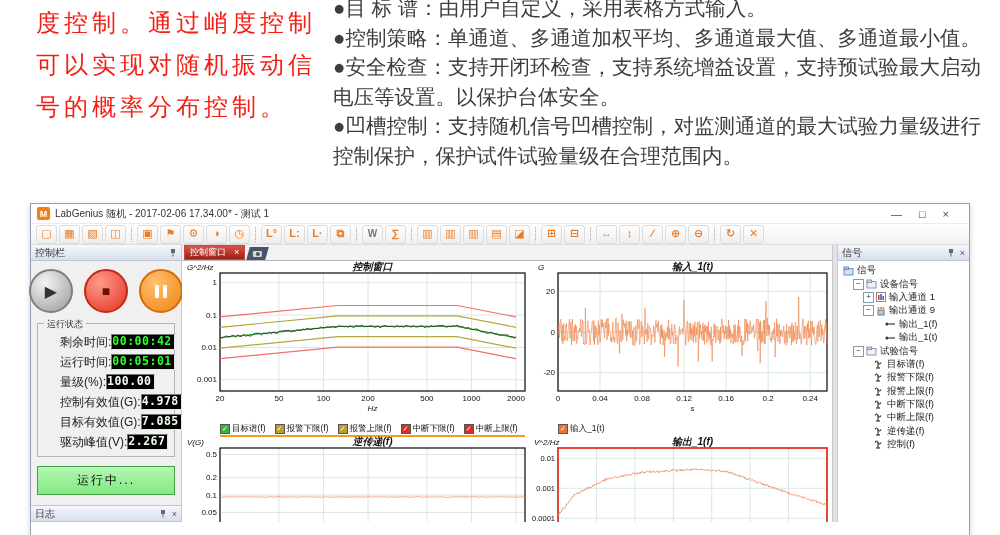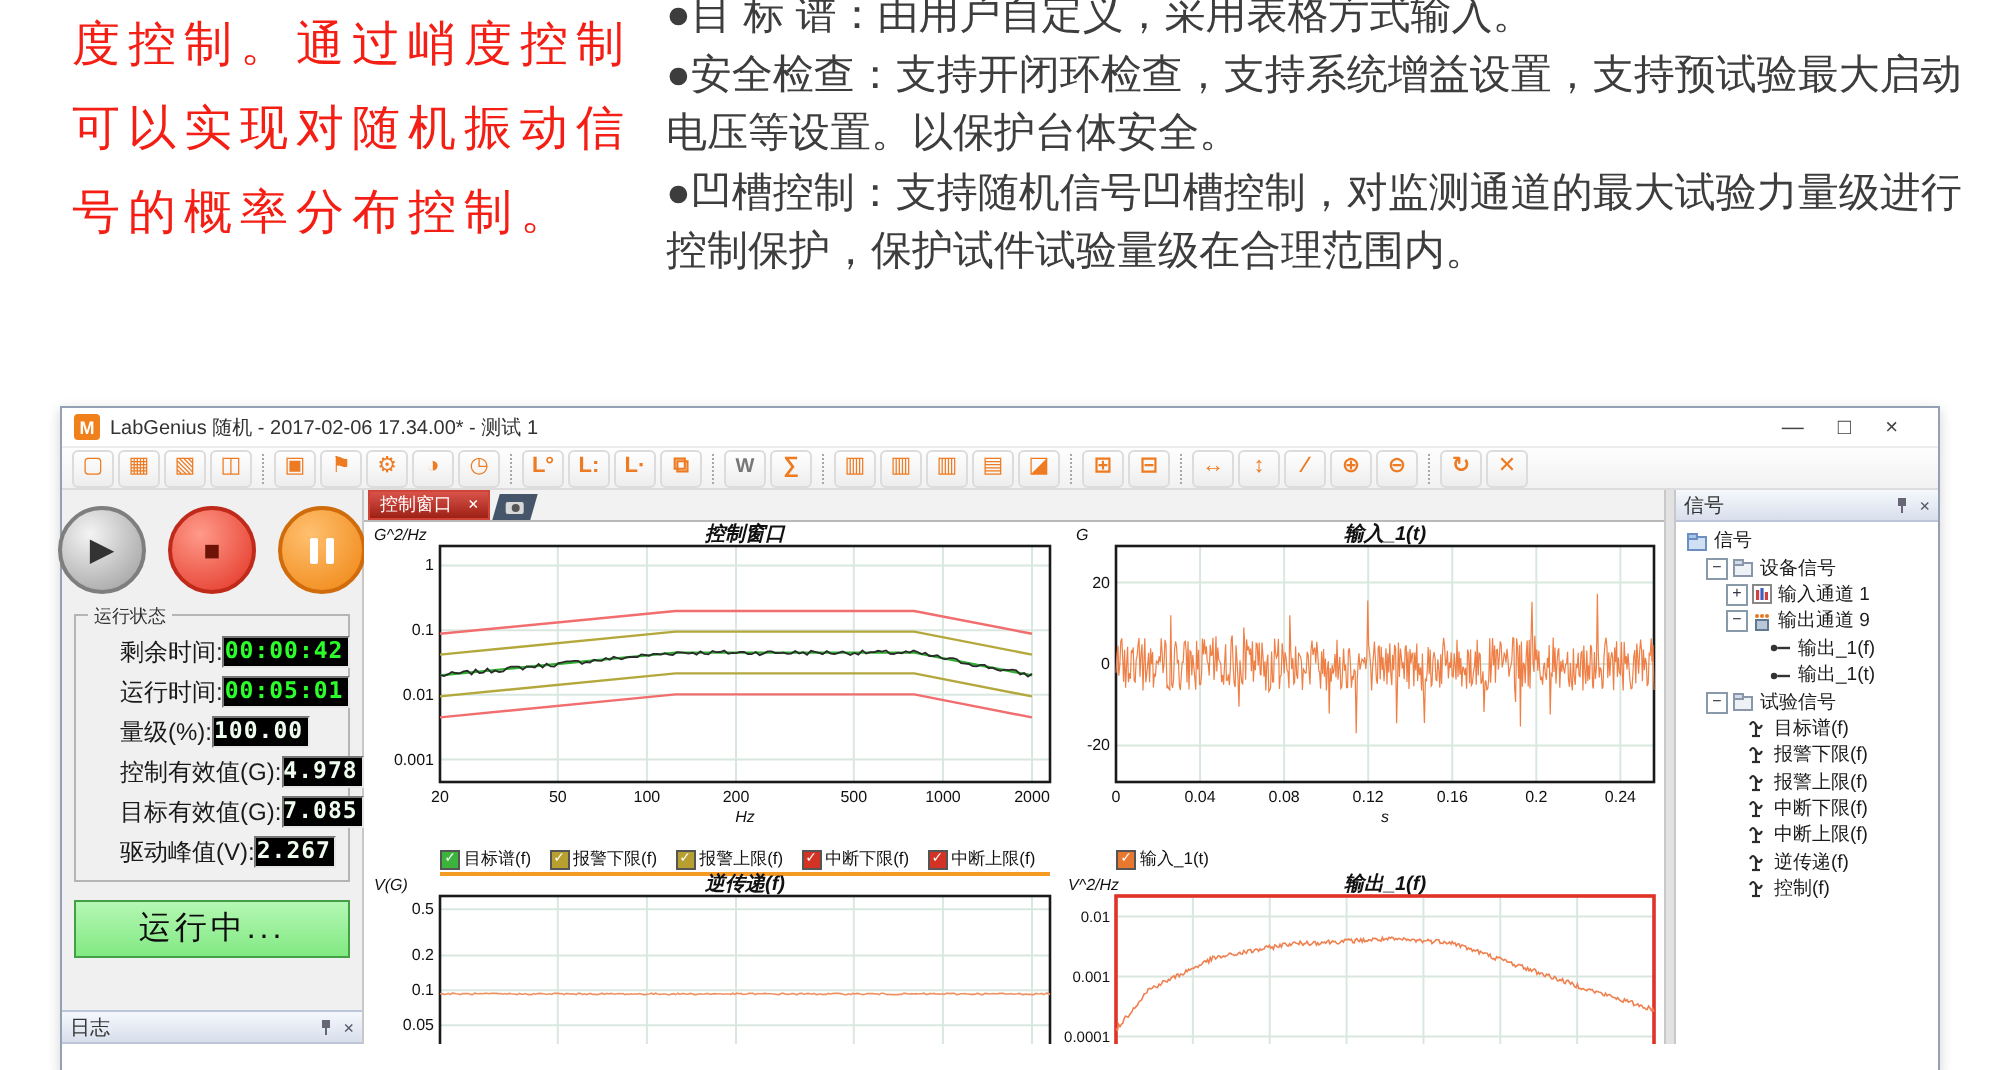--- a/index.html
+++ b/index.html
@@ -41,21 +41,21 @@
   .pause .bar{width:4px;height:13px;background:#fff;margin:0 2px;border-radius:1px;display:inline-block}
   .fset{margin:10px 6px 0;border:1px solid #b5b5b5;position:relative;padding:8px 22px 4px;background:#f0f0f0}
   .fleg{position:absolute;top:-6px;left:6px;background:#f0f0f0;padding:0 3px;font-size:9px;color:#333}
   .srow{display:flex;align-items:center;height:20px}
   .srow .lb{font-size:12px;color:#1a1a1a;white-space:nowrap}
   .led{margin-left:auto;width:74px;height:14px;background:#000;border:1px solid;border-color:#777 #e6e6e6 #e6e6e6 #777;
        font-family:"DejaVu Sans Mono",monospace;font-size:11.5px;font-weight:bold;text-align:right;
        padding-right:2px;line-height:13px;letter-spacing:.5px}
   .led.green{color:#2bff2b}.led.white{color:#effdef}
   .runbox{margin:9px 6px 0;height:27px;background:linear-gradient(#b4f7b4,#82e982);border:1px solid #44a044;
-          display:flex;align-items:center;justify-content:center;font-size:16px;color:#0c0c0c;letter-spacing:2px}
+          display:flex;align-items:center;justify-content:center;font-size:12px;color:#0c0c0c;letter-spacing:2px}
   .loghead{margin-top:auto;border-top:1px solid #bcc6d8}
   
   .chartregion{flex:1;position:relative;background:#fff;overflow:hidden}
   .tabbar{height:15px;background:#f2f2f2;border-bottom:1px solid #b9b9b9;display:flex;align-items:flex-end;padding-left:2px}
   .tab{height:13px;display:flex;align-items:center;background:linear-gradient(#d9534a,#9e2015);border:1px solid #d04438;
        color:#fff;font-size:9px;padding:0 5px;gap:8px}
   .tab .x{font-size:9px;line-height:9px}
   .camtab{height:13px;width:19px;background:#46566a;margin-left:3px;transform:skewX(-16deg);
           display:flex;align-items:center;justify-content:center}
   .cam{width:9px;height:6px;background:#d8d8d8;border-radius:1px;position:relative;transform:skewX(16deg)}
@@ -77,20 +77,21 @@
   svg text{font-family:"Liberation Sans","DejaVu Sans",sans-serif}
 </style>
 </head>
 <body>
 
 <div class="page">
 
   <div class="intro-left">度控制。通过峭度控制可以实现对随机振动信号的概率分布控制。</div>
   <div class="intro-right">
       <p>●目 标 谱：由用户自定义，采用表格方式输入。</p>
+      <p>●控制策略：单通道、多通道加权平均、多通道最大值、多通道最小值。</p>
       <p>●安全检查：支持开闭环检查，支持系统增益设置，支持预试验最大启动电压等设置。以保护台体安全。</p>
       <p>●凹槽控制：支持随机信号凹槽控制，对监测通道的最大试验力量级进行控制保护，保护试件试验量级在合理范围内。</p>
     </div>
 
   <div class="win">
     <div class="titlebar">
       <div class="logo">M</div>
       <span>LabGenius 随机 - 2017-02-06 17.34.00* - 测试 1</span>
       <div class="wbtns">
         <span>—</span>
@@ -133,20 +134,29 @@
         <div class="tbtn">⊕</div>
         <div class="tbtn">⊖</div>
         <div class="tsep"></div>
         <div class="tbtn">↻</div>
         <div class="tbtn">✕</div>
       </div>
 
     <div class="main">
 
       <div class="dockl">
+        <div class="dhead">
+          <span>控制栏</span>
+          <span class="sp">
+              <svg width="8" height="9">
+                <rect x="2" y="1" width="4" height="4" fill="#667"></rect>
+                <line x1="4" y1="5" x2="4" y2="8.5" stroke="#667"></line>
+              </svg>
+            </span>
+        </div>
         <div class="playrow">
           <div class="cbtn play">▶</div>
           <div class="cbtn stop">■</div>
           <div class="cbtn pause">
               <span class="bar"></span>
               <span class="bar"></span>
             </div>
         </div>
         <div class="fset">
           <div class="fleg">运行状态</div>

